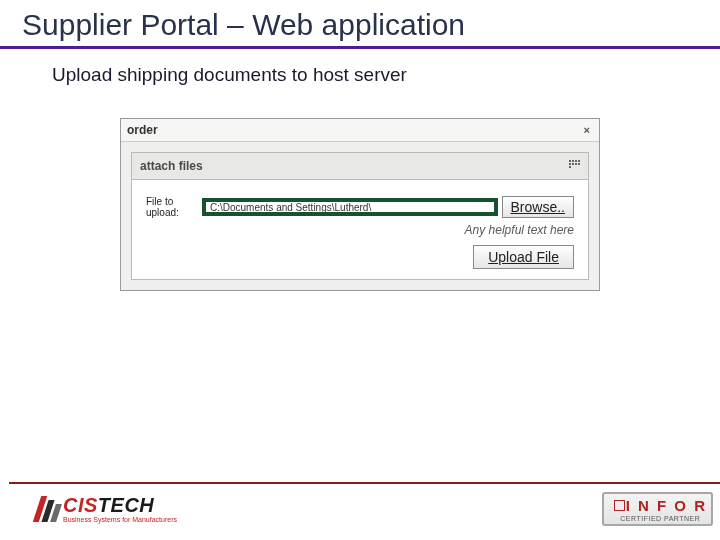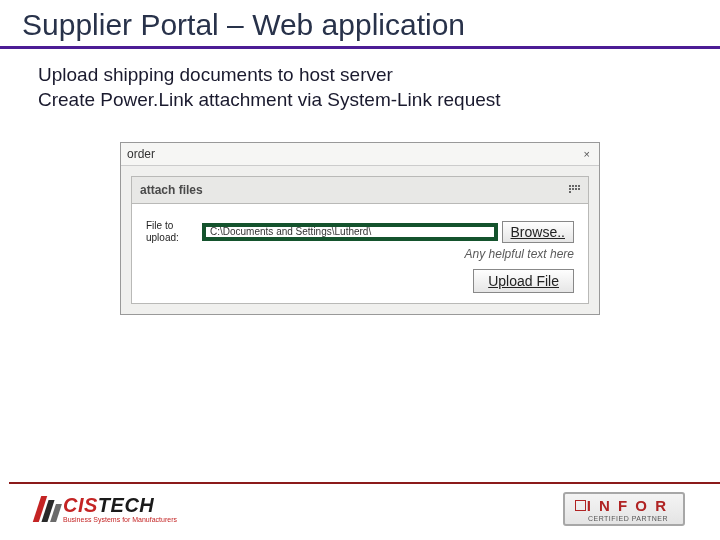--- a/index.html
+++ b/index.html
@@ -14,42 +14,42 @@
   .slide-title {
     font-size: 30px;
     font-weight: 400;
     color: #28324a;
     padding: 8px 0 4px 22px;
     border-bottom: 3px solid #4c1d95;
     margin-bottom: 14px;
     font-family: Verdana, Geneva, sans-serif;
   }
   .bullets {
-    padding-left: 38px;
+    padding-left: 52px;
     font-size: 19px;
     color: #1a1a2e;
     line-height: 1.3;
     font-family: Verdana, Geneva, sans-serif;
   }
   .app-window {
     margin: 30px auto 0 auto;
     width: 480px;
     background: #f0f0ee;
     border: 1px solid #999;
     font-family: Arial, sans-serif;
     font-size: 11px;
   }
   .app-titlebar {
     display: flex;
     justify-content: space-between;
     align-items: center;
     padding: 4px 6px;
     background: #f6f6f4;
     border-bottom: 1px solid #ccc;
-    font-weight: normal;
+    font-weight: bold;
     color: #333;
     font-size: 12px;
   }
   .app-close {
     font-size: 11px;
     color: #555;
     cursor: pointer;
     padding: 0 3px;
   }
   .attach-bar {
@@ -171,25 +171,25 @@
   }
   .cistech-name .red { color:#c42424; }
   .cistech-name .blk { color:#1a1a1a; }
   .cistech-tag {
     font-size: 7px;
     color: #c42424;
     font-family: Arial, sans-serif;
     margin-top: 1px;
   }
   .logo-right {
-    margin-right: 44px;
+    margin-right: 16px;
     border: 2px solid #a7a7a7;
     border-radius: 3px;
-    padding: 3px 15px 2px 10px;
-    text-align: right;
+    padding: 3px 4px 2px 10px;
+    text-align: center;
     background: linear-gradient(#f4f4f4,#e4e4e4);
   }
   .infor-name {
     font-family: Arial, sans-serif;
     font-weight: bold;
     font-size: 15px;
     color: #b02323;
     letter-spacing: 2px;
   }
   .infor-name .box {
@@ -208,21 +208,20 @@
     margin-top: 1px;
   }
 </style>
 </head>
 <body>
 
 <div class="slide-title">Supplier Portal – Web application</div>
 
 <div class="bullets">
   <div>Upload shipping documents to host server</div>
-  <div>Create Power.Link attachment via System-Link request</div>
 </div>
 
 <div class="app-window">
   <div class="app-titlebar">
     <span>order</span>
     <span class="app-close">×</span>
   </div>
   <div class="attach-bar">
     <span class="attach-label">attach files</span>
     <span class="grid-icon">

